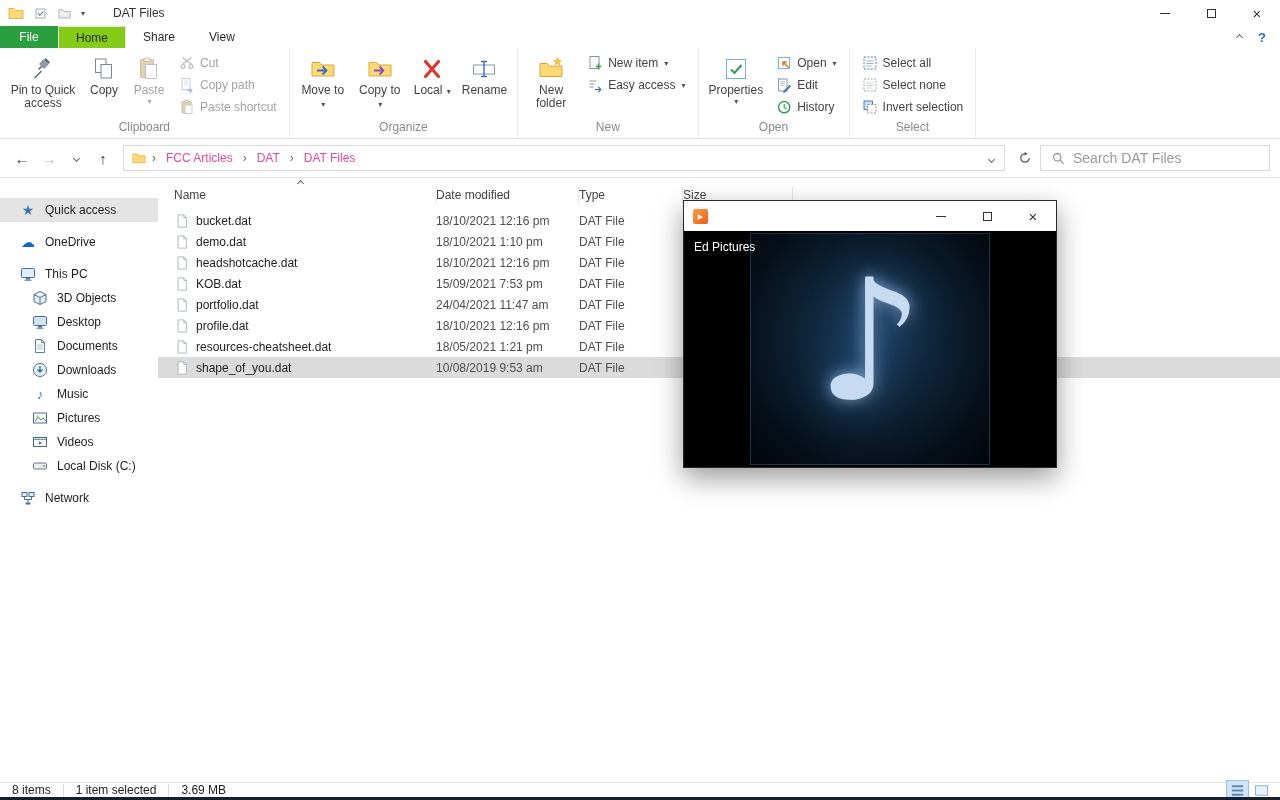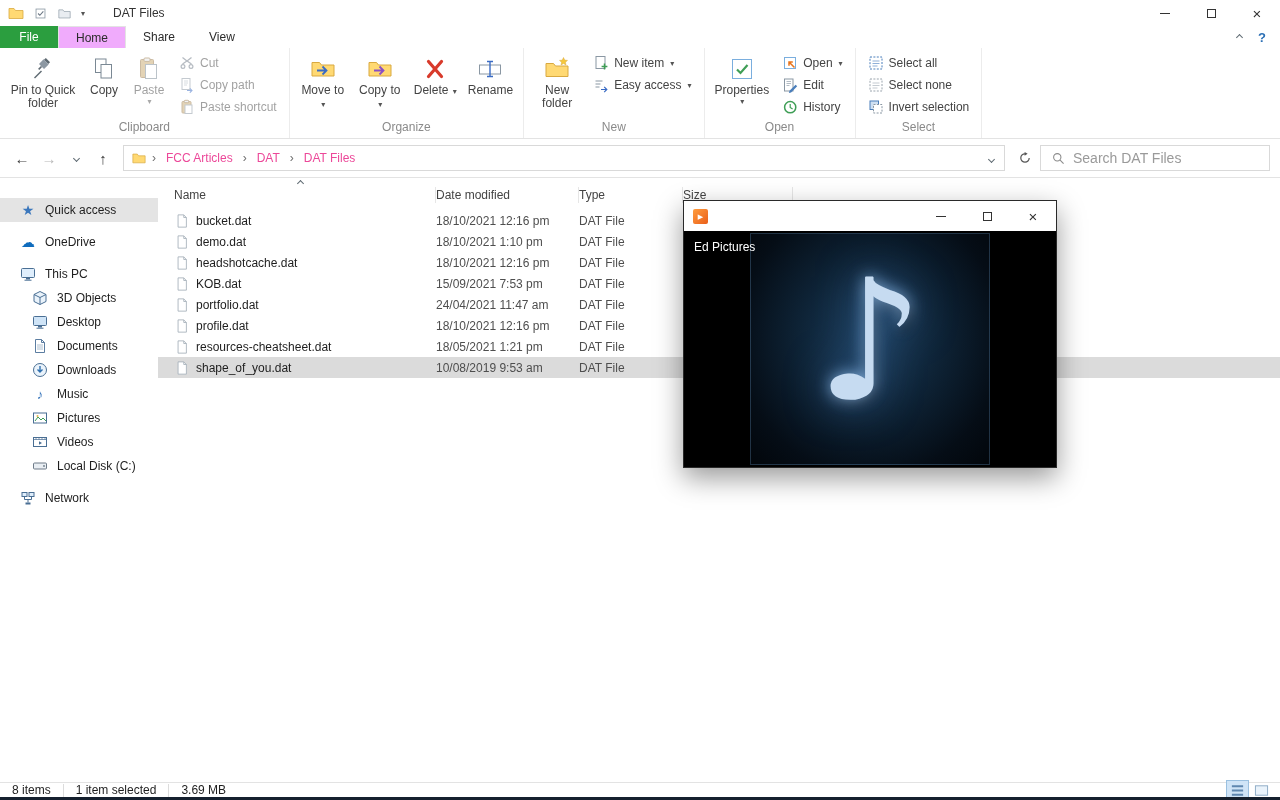--- a/index.html
+++ b/index.html
@@ -18,21 +18,21 @@
 .close-glyph {font-size:15px;line-height:1;color:#333}
 
 
 .chev {display:inline-block;width:5px;height:5px;border:solid #5f6a72;border-width:0 1.2px 1.2px 0;transform:rotate(45deg)}
 .chev.up {transform:rotate(-135deg)}
 
 
 .tabrow {position:absolute;top:26px;left:0;right:0;height:22px;display:flex;align-items:stretch;background:#fff}
 .file-tab {width:58px;background:#2b9e3f;color:#fff;display:flex;align-items:center;justify-content:center}
 .tab {padding:0 17px;display:flex;align-items:center;color:#2b2b2b}
-.tab.active {border:1px solid #e3e3e3;border-bottom:none;background:#f0abfc}
+.tab.active {border:1px solid #e3e3e3;border-bottom:none;background:#84cc16}
 .tab-right {margin-left:auto;display:flex;align-items:center;gap:16px;padding-right:14px}
 .help-glyph {color:#2b6fb5;font-weight:bold;font-size:13px}
 
 
 .ribbon {position:absolute;top:48px;left:0;right:0;height:91px;background:#fff;border-bottom:1px solid #e3e3e3;display:flex}
 .rgroup {display:flex;flex-direction:column;border-right:1px solid #ececec}
 .ritems {display:flex;flex:1;align-items:flex-start;padding:3px 5px 0;gap:1px}
 .glabel {text-align:center;color:#8a8a8a;padding:0 10px 4px}
 .rbig {display:flex;flex-direction:column;align-items:center;gap:1px;padding:3px 5px;min-width:44px}
 .rbig .ric {height:29px;display:flex;align-items:center;justify-content:center}
@@ -167,21 +167,21 @@
           <span class="ric">
               <svg width="26" height="26" viewBox="0 0 26 26">
                 <g transform="rotate(45 13 9)">
                   <rect x="10" y="2" width="6" height="2.6" fill="#5f6a72"></rect>
                   <rect x="9.4" y="4.6" width="7.2" height="6.5" fill="#8d98a3"></rect>
                   <rect x="12.2" y="11.1" width="1.6" height="4" fill="#5f6a72"></rect>
                 </g>
                 <path d="M11.5 15 4.5 22" stroke="#5f6a72" stroke-width="1.4"></path>
               </svg>
             </span>
-          <span class="rlb wide">Pin to Quick folder</span>
+          <span class="rlb wide">Pin to Quick access</span>
         </div>
         <div class="rbig">
           <span class="ric">
               <svg width="26" height="26" viewBox="0 0 26 26">
                 <rect x="4.5" y="3" width="10.5" height="13.5" fill="#fff" stroke="#7a8894"></rect>
                 <rect x="10" y="8.5" width="10.5" height="13.5" fill="#fff" stroke="#7a8894"></rect>
               </svg>
             </span>
           <span class="rlb">Copy</span>
         </div>
@@ -251,21 +251,21 @@
               </svg>
             </span>
           <span class="rlb"><span>Copy to</span> <span class="arr">▾</span></span>
         </div>
         <div class="rbig">
           <span class="ric">
               <svg width="26" height="26" viewBox="0 0 26 26">
                 <path d="M6.5 5.5 19.5 20.5M19.5 5.5 6.5 20.5" stroke="#d83a2b" stroke-width="3.2" stroke-linecap="round"></path>
               </svg>
             </span>
-          <span class="rlb"><span>Delete</span> <span class="arr">▾</span></span>
+          <span class="rlb"><span>Local</span> <span class="arr">▾</span></span>
         </div>
         <div class="rbig">
           <span class="ric">
               <svg width="26" height="26" viewBox="0 0 26 26">
                 <rect x="2.5" y="9" width="21" height="9" fill="#fff" stroke="#8a97a3"></rect>
                 <path d="M13 5.5v15M10 5.5h6M10 20.5h6" stroke="#3a6bc4" stroke-width="1.4" fill="none"></path>
               </svg>
             </span>
           <span class="rlb">Rename</span>
         </div>

